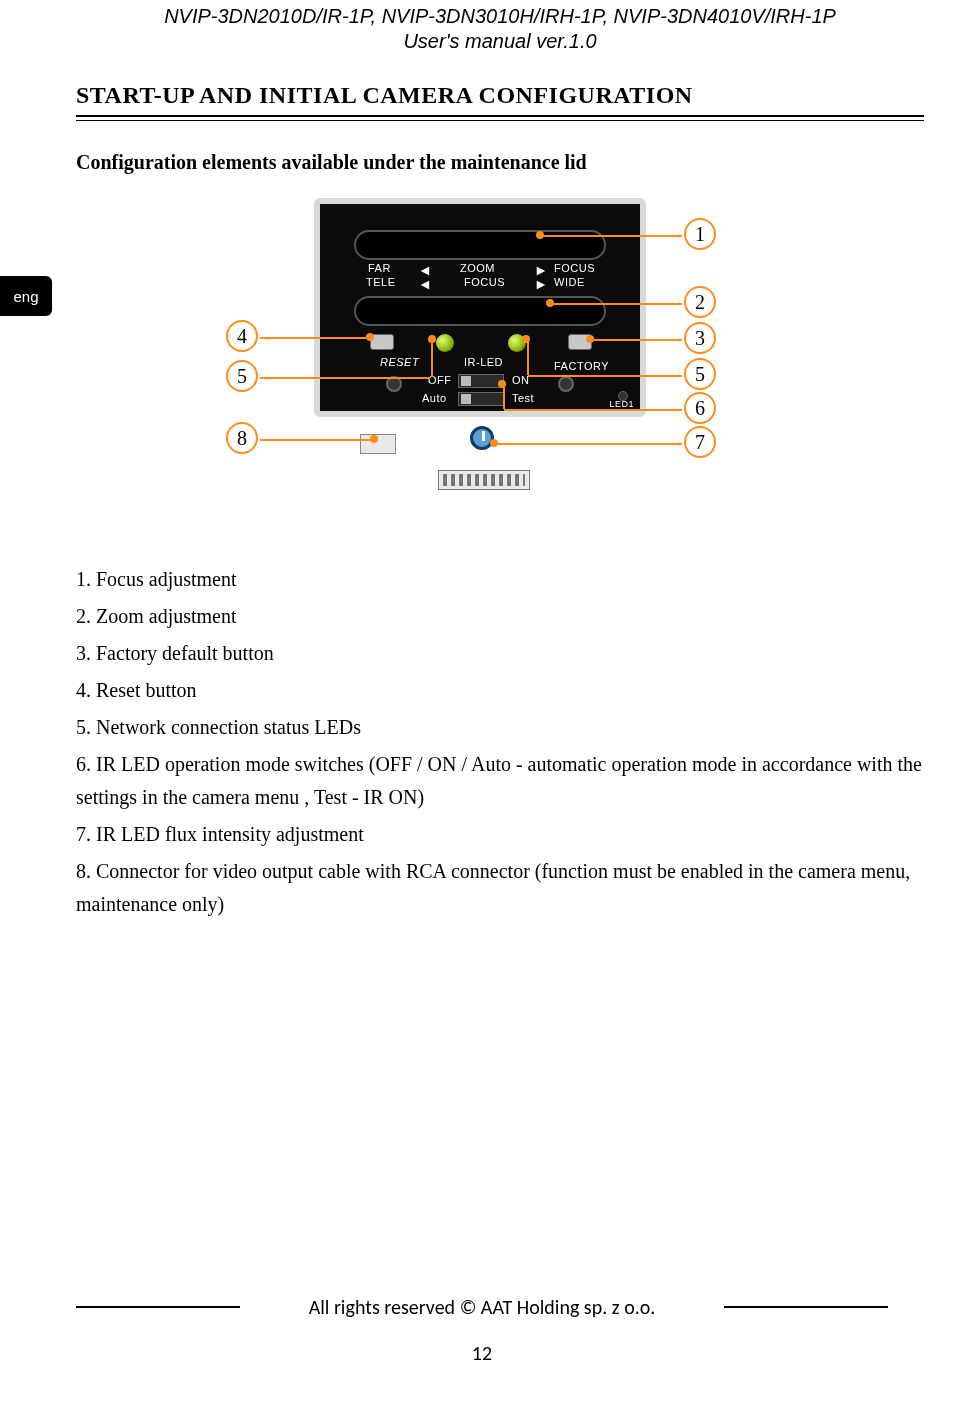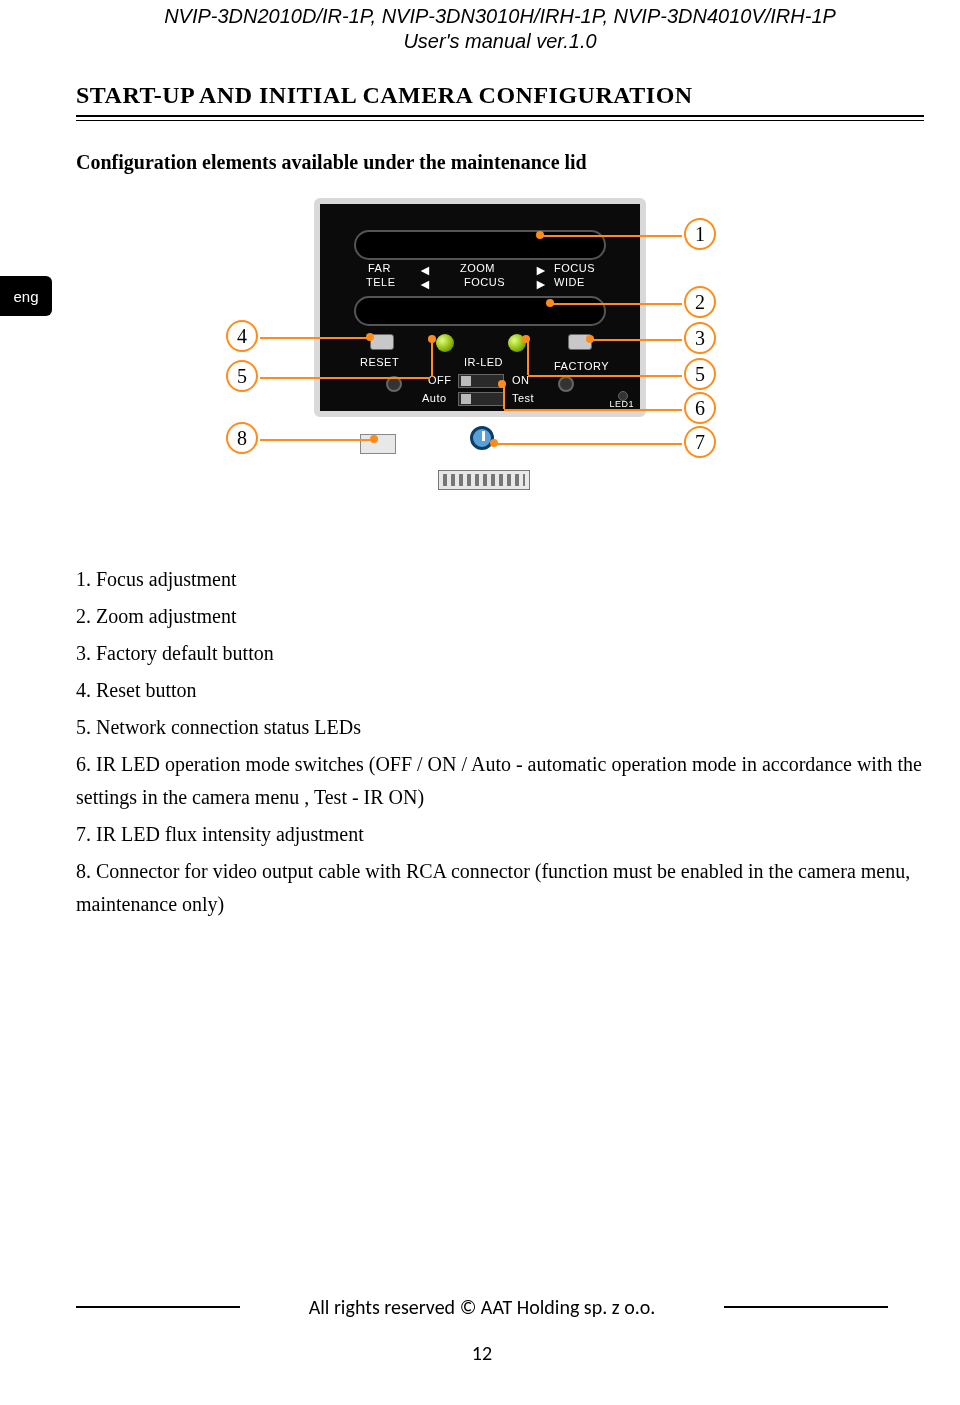--- a/index.html
+++ b/index.html
@@ -112,21 +112,21 @@
 }
 .grn-led {
   position: absolute;
   width: 18px; height: 18px; border-radius: 50%;
   background: radial-gradient(circle at 35% 35%, #dfff80, #88b400 60%, #445500);
 }
 .reset-btn { left: 50px; top: 130px; }
 .fact-btn  { left: 248px; top: 130px; }
 .led1      { left: 116px; top: 130px; }
 .led2      { left: 188px; top: 130px; }
-.lbl-reset   { left: 40px;  top: 152px; }
+.lbl-reset   { left: 60px;  top: 152px; font-style: italic; }
 .lbl-irled   { left: 144px; top: 152px; }
 .lbl-factory { left: 234px; top: 156px; }
 
 .screw {
   position: absolute;
   width: 16px; height: 16px; border-radius: 50%;
   background: #333; border: 2px solid #666;
 }
 .screwL { left: 66px; top: 172px; }
 .screwR { left: 238px; top: 172px; }

